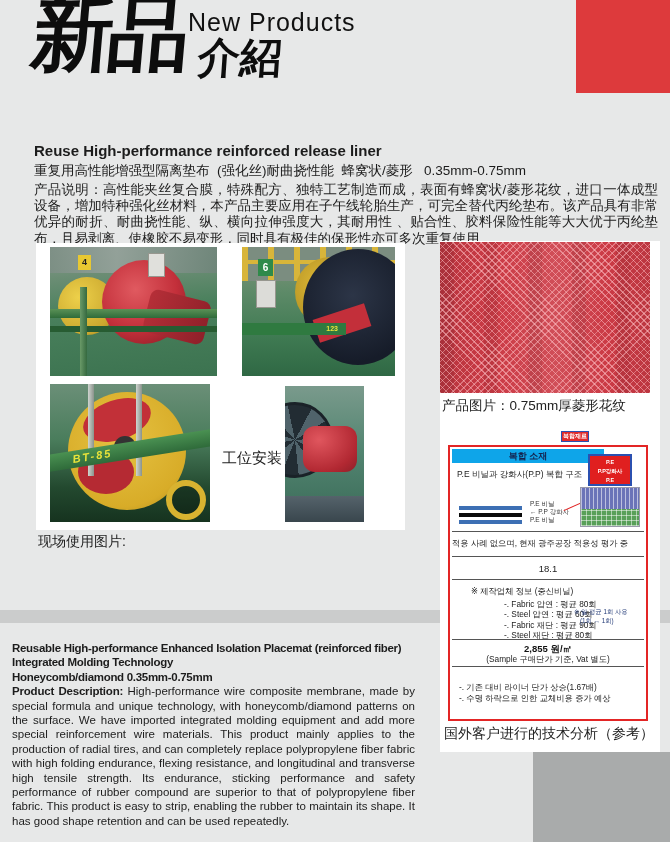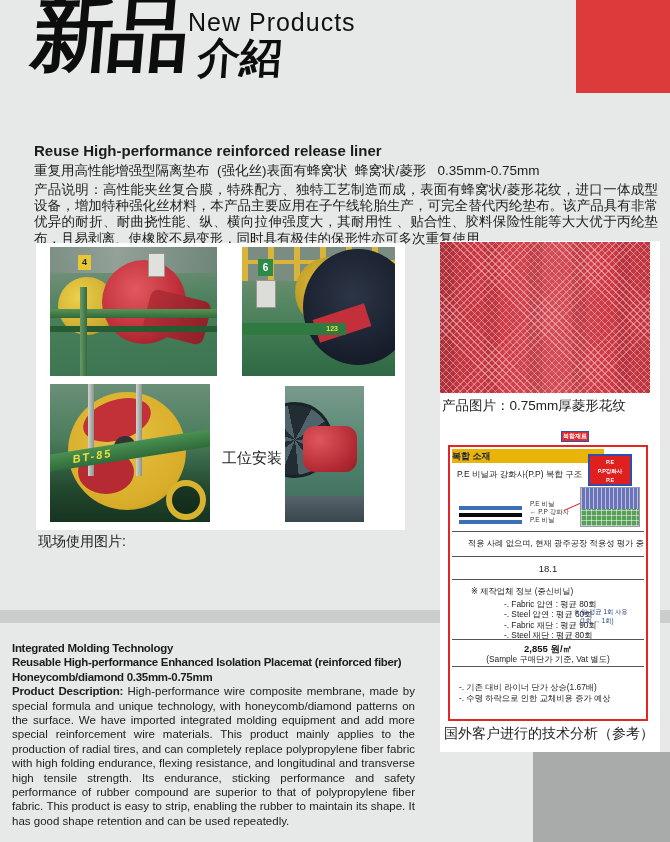--- a/index.html
+++ b/index.html
@@ -73,37 +73,37 @@
   .texture{left:0;top:1px;width:210px;height:151px;background-color:#cb3a45;
     background-image:
       repeating-linear-gradient(45deg,rgba(255,190,195,.55) 0 1px,rgba(0,0,0,0) 1px 5px),
       repeating-linear-gradient(-45deg,rgba(255,190,195,.45) 0 1px,rgba(0,0,0,0) 1px 5px),
       repeating-linear-gradient(90deg,rgba(0,0,0,.07) 0 14px,rgba(0,0,0,0) 14px 44px),
       linear-gradient(90deg,rgba(0,0,0,.10),rgba(0,0,0,0) 25%,rgba(255,255,255,.10) 55%,rgba(0,0,0,0) 80%,rgba(0,0,0,.08));}
   .prod-caption{left:2px;top:156px;font-size:13.5px;color:#222;}
   .tech-tag{left:121px;top:190px;width:26px;background:#e02c2c;border:1px solid #2b50b0;color:#fff;
             font-size:6px;line-height:7px;text-align:center;padding:1px 0;font-weight:bold;}
   .tech-box{left:8px;top:204px;width:196px;height:272px;background:#fff;border:2px solid #e32525;}
-  .tb-header{left:2px;top:2px;width:152px;height:14px;background:#eab308;color:#15224d;
-             font-size:9px;font-weight:bold;line-height:14px;}
+  .tb-header{left:2px;top:2px;width:152px;height:14px;background:#0ea5e9;color:#15224d;
+             font-size:9px;font-weight:bold;text-align:center;line-height:14px;}
   .tb-layersbox{right:14px;top:7px;width:44px;height:32px;background:#e01f1f;border:2px solid #2b50b0;
                 color:#fff;font-size:5.5px;font-weight:bold;text-align:center;line-height:9px;padding-top:2px;box-sizing:border-box;}
   .tb-structure{left:7px;top:22px;font-size:8.5px;color:#222;}
   .tb-bar{left:9px;width:63px;height:4px;}
   .tb-bar-b1{top:59px;background:#3d6fb4;}
   .tb-bar-blk{top:66px;background:#0a0a0a;}
   .tb-bar-b2{top:73px;background:#3d6fb4;}
   .tb-labels{left:80px;top:53px;font-size:6.5px;line-height:8px;color:#333;}
   .tb-mesh{left:130px;top:40px;width:60px;height:40px;border:1px solid #99a;box-sizing:border-box;}
   .tb-mesh-top{left:0;top:0;width:100%;height:55%;background:repeating-linear-gradient(90deg,rgba(255,255,255,.55) 0 1px,rgba(0,0,0,0) 1px 4px),#6b74b8;}
   .tb-mesh-bot{left:0;bottom:0;width:100%;height:45%;background:repeating-linear-gradient(90deg,rgba(255,255,255,.5) 0 1px,rgba(0,0,0,0) 1px 5px),repeating-linear-gradient(0deg,rgba(255,255,255,.5) 0 1px,rgba(0,0,0,0) 1px 5px),#58a058;}
   .tb-arrow{left:112px;top:55px;width:40px;height:0;border-top:1.5px solid #e02020;transform:rotate(-24deg);}
   .tb-div{left:2px;width:192px;height:1px;background:#555;}
   .d1{top:84px;} .d2{top:109px;} .d3{top:132px;} .d4{top:192px;} .d5{top:219px;}
-  .tb-status{left:2px;top:91px;width:192px;font-size:8.3px;text-align:right;color:#222;}
+  .tb-status{left:2px;top:91px;width:192px;font-size:8.3px;text-align:left;color:#222;}
   .tb-value{left:2px;top:116px;width:192px;font-size:9.5px;text-align:center;color:#222;}
   .tb-maker{left:21px;top:139px;font-size:8.3px;color:#222;}
   .tb-specs{left:7px;top:152px;font-size:8.3px;line-height:10.3px;color:#222;margin-left:47px;}
   .tb-note1{left:124px;top:161px;font-size:6.3px;color:#223a77;}
   .tb-note2{left:130px;top:170px;font-size:6.3px;color:#223a77;}
   .tb-price{left:2px;top:196px;width:192px;font-size:9.5px;font-weight:bold;text-align:center;color:#111;}
   .tb-price-note{left:2px;top:207px;width:192px;font-size:8.3px;text-align:center;color:#222;}
   .tb-remarks{left:9px;top:235px;font-size:8.3px;line-height:11px;color:#222;}
   .analysis-caption{left:4px;top:484px;font-size:14px;color:#222;}
 
@@ -118,21 +118,21 @@
 
 <div class="page">
 
   <div class="abs red-bar"></div>
   <div class="abs calli-main">新品</div>
   <div class="abs calli-sub">介紹</div>
   <div class="abs new-products">New Products</div>
 
   <div class="abs intro">
     <div class="intro-title">Reuse High-performance reinforced release liner</div>
-    <div class="intro-sub pre">重复用高性能增强型隔离垫布  (强化丝)表面有蜂窝状  蜂窝状/菱形   0.35mm-0.75mm</div>
+    <div class="intro-sub pre">重复用高性能增强型隔离垫布  (强化丝)耐曲挠性能  蜂窝状/菱形   0.35mm-0.75mm</div>
     <div class="intro-desc">产品说明：高性能夹丝复合膜，特殊配方、独特工艺制造而成，表面有蜂窝状/菱形花纹，进口一体成型设备，增加特种强化丝材料，本产品主要应用在子午线轮胎生产，可完全替代丙纶垫布。该产品具有非常优异的耐折、耐曲挠性能、纵、横向拉伸强度大，其耐用性 、贴合性、胶料保险性能等大大优于丙纶垫布，且易剥离、使橡胶不易变形，同时具有极佳的保形性亦可多次重复使用。</div>
   </div>
 
   <div class="abs band"></div>
   <div class="abs gray-block"></div>
 
   <div class="abs photo-panel">
     <div class="photo ph1">
       <div class="abs p1-top"></div>
       <div class="abs p1-ydisc"></div>
@@ -220,19 +220,19 @@
       <div class="abs tb-remarks">
         <div>-. 기존 대비 라이너 단가 상승(1.67배)</div>
         <div>-. 수명 하락으로 인한 교체비용 증가 예상</div>
       </div>
     </div>
 
     <div class="abs analysis-caption">国外客户进行的技术分析（参考）</div>
   </div>
 
   <div class="abs bottom">
+    <div class="bt">Reusable High-performance Enhanced Isolation Placemat (reinforced fiber)</div>
     <div class="bt">Integrated Molding Technology</div>
-    <div class="bt">Reusable High-performance Enhanced Isolation Placemat (reinforced fiber)</div>
     <div class="bt pre">Honeycomb/diamond    0.35mm-0.75mm</div>
     <p class="bp"><b>Product Description: </b><span>High-performance wire composite membrane, made by special formula and unique technology, with honeycomb/diamond patterns on the surface. We have imported integrated molding equipment and add more special reinforcement wire materials. This product mainly applies to the production of radial tires, and can completely replace polypropylene fiber fabric with high folding endurance, flexing resistance, and longitudinal and transverse high tensile strength. Its endurance, sticking performance and safety performance of rubber compound are superior to that of polypropylene fiber fabric. This product is easy to strip, enabling the rubber to maintain its shape. It has good shape retention and can be used repeatedly.</span></p>
   </div>
 
 </div>
 
 </body></html>

